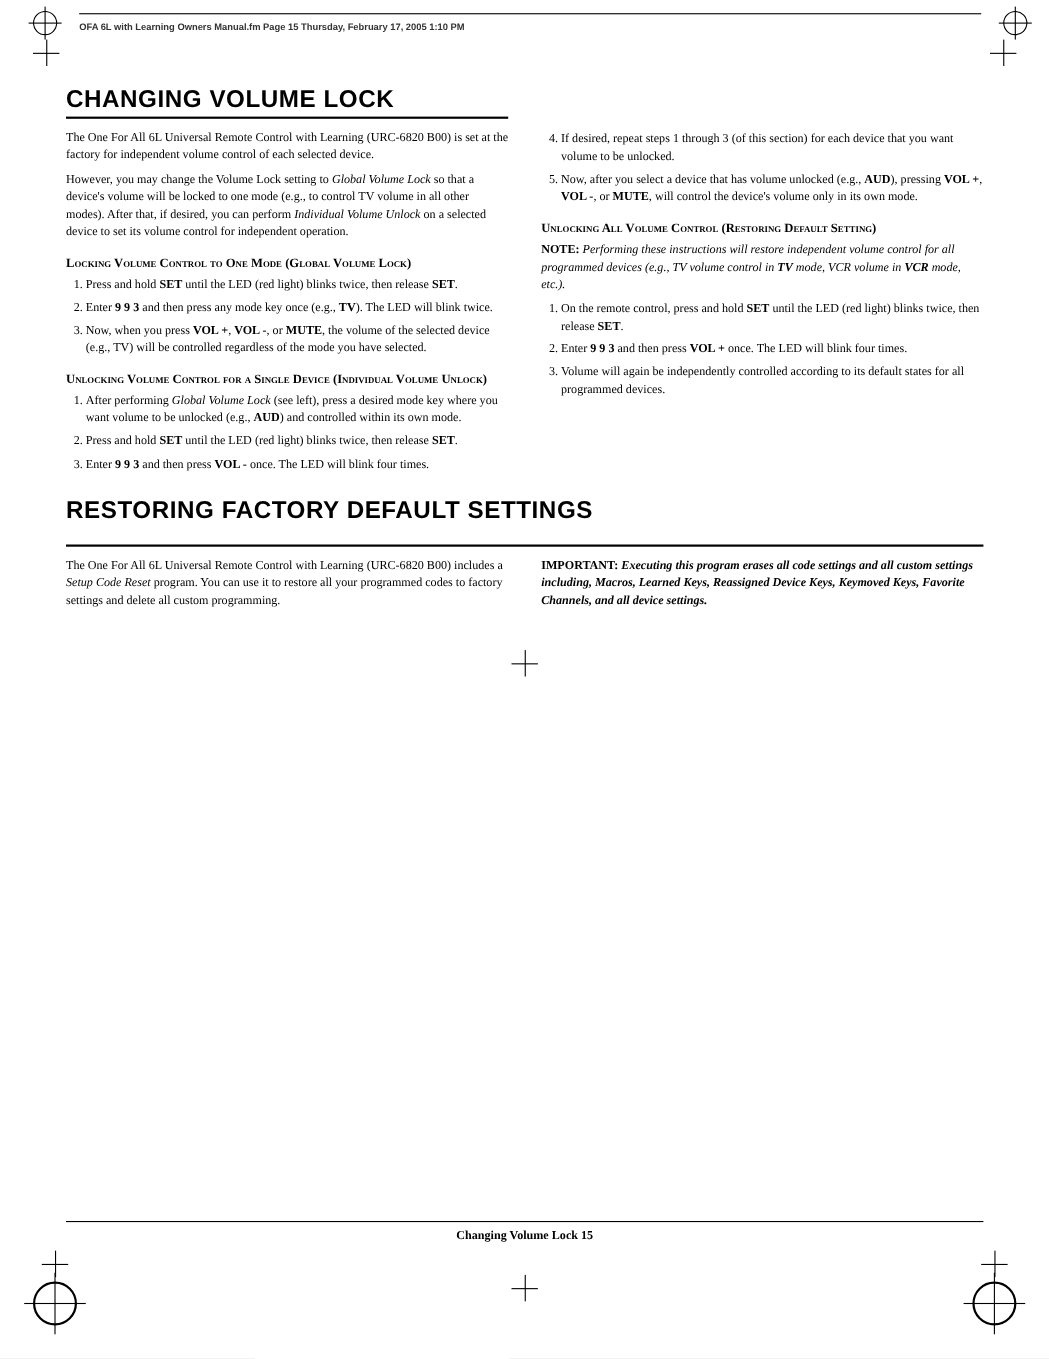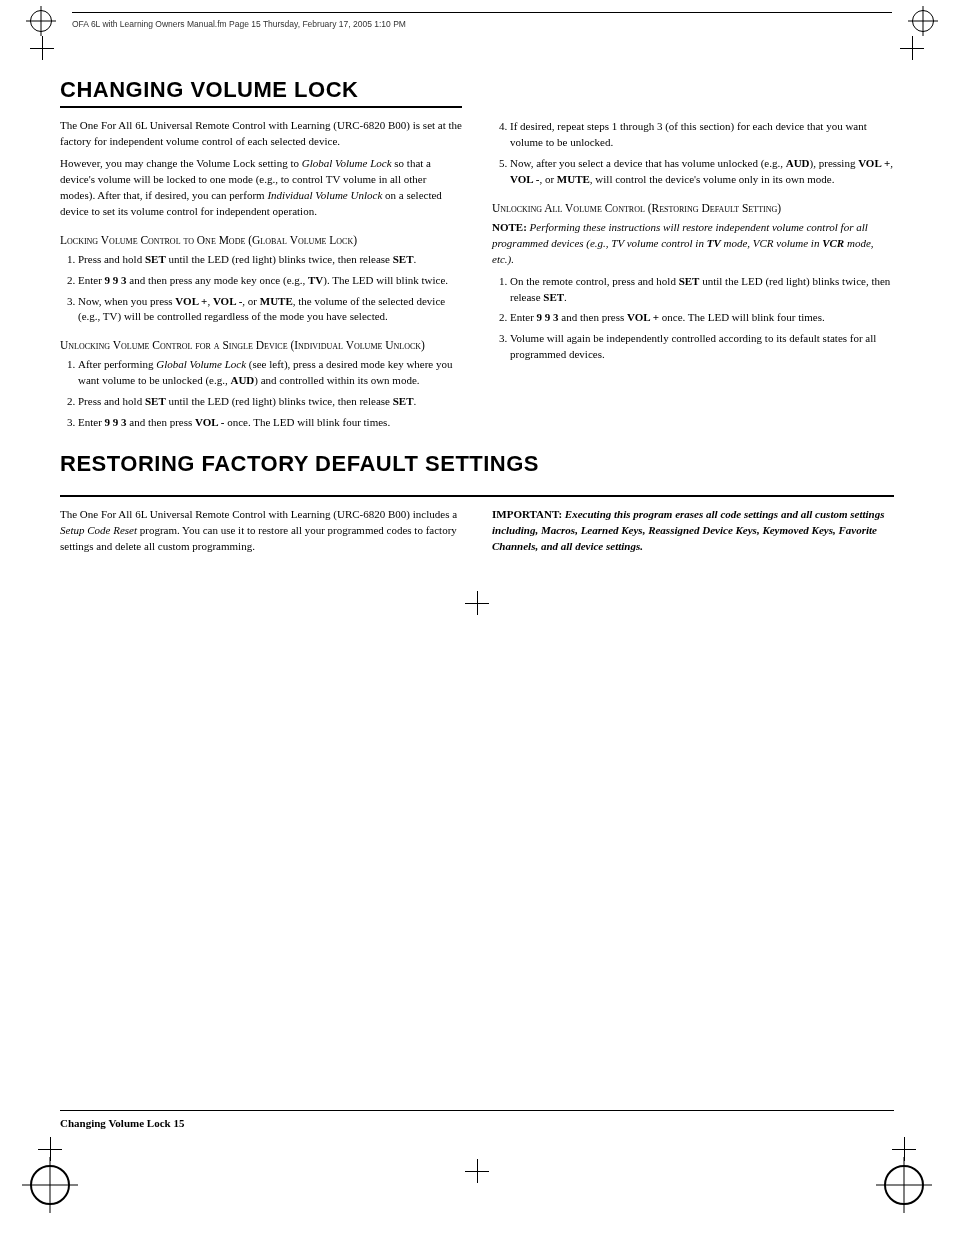--- a/index.html
+++ b/index.html
@@ -30,21 +30,21 @@
       letter-spacing: 1px;
       padding: 8px 60px 6px 60px;
       border-bottom: 2px solid #000;
     }
 
     
     .subsection-title {
       font-family: 'Times New Roman', Times, serif;
       font-size: 11.5px;
       font-variant: small-caps;
-      font-weight: normal;
+      font-weight: bold;
       margin-top: 14px;
       margin-bottom: 6px;
     }
 
     .body-text {
       font-family: 'Times New Roman', Times, serif;
       font-size: 11px;
       line-height: 1.45;
       margin-bottom: 6px;
     }
@@ -193,21 +193,21 @@
       background: #000;
       transform: translateX(-50%);
     }
 
   </style>
 </head>
 <body>
 
 <div class="page">
 
-  <div style="display:flex; justify-content:space-between; align-items:center; padding: 10px 20px 0 30px;">
+  <div style="display:flex; justify-content:space-between; align-items:center; padding: 10px 20px 0 30px; font-weight: bold;">
     <div class="circle-crosshair">
       <div class="cc-circle"></div>
       <div class="cc-h"></div>
       <div class="cc-v"></div>
     </div>
     <div style="flex:1; padding: 0 20px;">
       <div style="border-top: 1px solid #000; margin-bottom: 4px;"></div>
       <div style="font-family: Arial, sans-serif; font-size: 8.5px; color: #333; padding: 2px 0;">OFA 6L with Learning Owners Manual.fm  Page 15  Thursday, February 17, 2005  1:10 PM</div>
     </div>
     <div class="circle-crosshair">
@@ -293,21 +293,21 @@
       </div>
     </div>
   </div>
 
   <div style="display:flex; justify-content:center; margin-top: 30px; padding: 0 60px;">
     <div class="crosshair"></div>
   </div>
 
   <div style="position: absolute; bottom: 30px; left: 0; right: 0;">
     <hr style="border: none; border-top: 1px solid #000; margin: 0 60px 6px 60px;">
-    <div style="display: flex; justify-content: flex-start; align-items: center; padding: 0 60px;">
+    <div style="display: flex; justify-content: center; align-items: center; padding: 0 60px;">
       <span style="font-family: 'Times New Roman', Times, serif; font-size: 11px; font-weight: bold;">Changing Volume Lock    15</span>
     </div>
 
     <div style="display:flex; justify-content:space-between; align-items:center; padding: 8px 30px 0 30px;">
       <div style="display:flex; flex-direction:column; align-items:center; gap:4px;">
         <div class="crosshair"></div>
         <div class="big-circle-crosshair">
           <div class="bcc-circle"></div>
           <div class="bcc-h"></div>
           <div class="bcc-v"></div>

